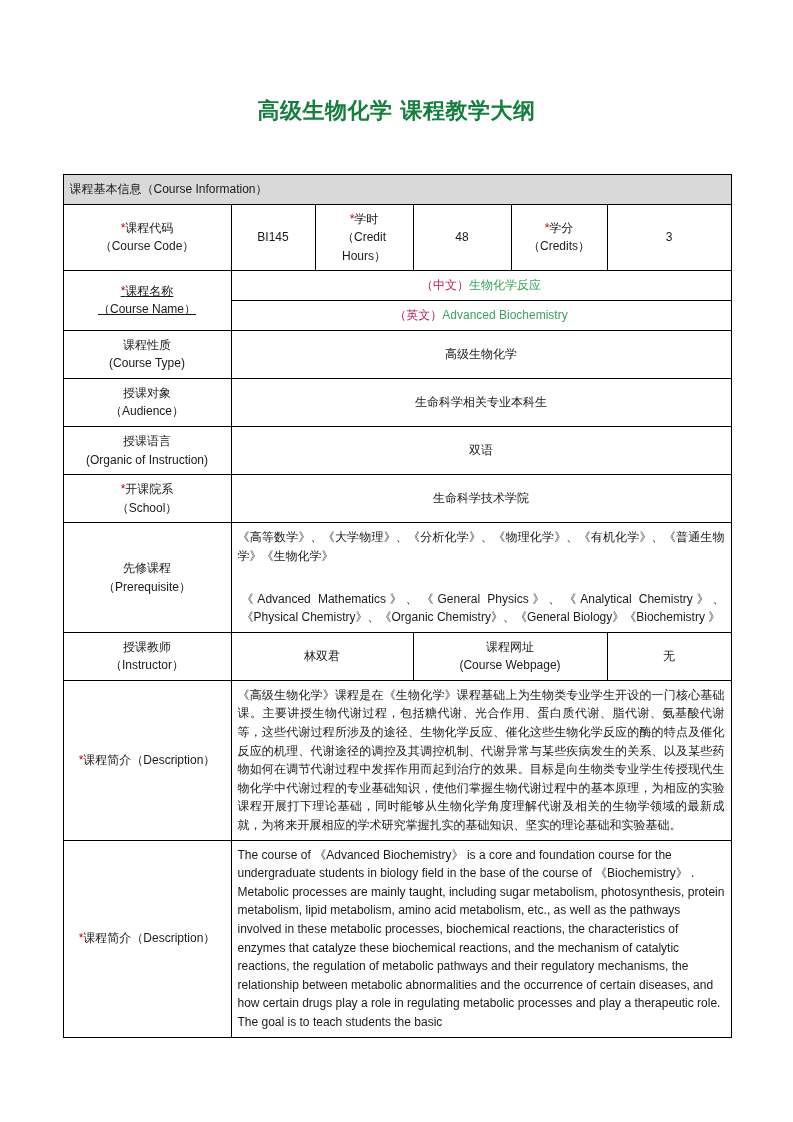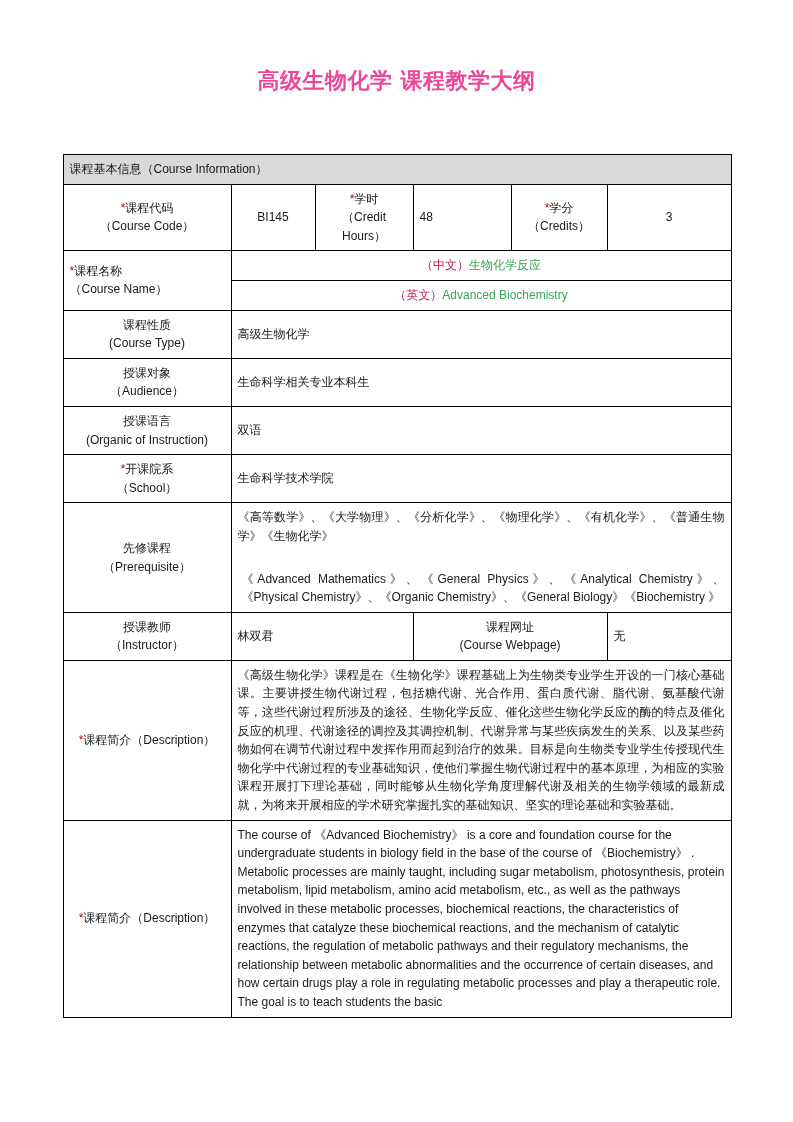--- a/index.html
+++ b/index.html
@@ -20,28 +20,28 @@
     width: 793px;
     height: 1122px;
     box-sizing: border-box;
     padding: 0;
     overflow: hidden;
     background: #fff;
   }
 
   
   .doc-title {
-    margin: 10px;
-    padding-top: 56px;
+    margin: 0;
+    padding-top: 96px;
     text-align: center;
     font-size: 22px;
     font-weight: bold;
     letter-spacing: 0.5px;
     font-family: "DejaVu Sans", "Liberation Sans", sans-serif;
-    color: #ec4899;
+    color: #15803d;
   }
 
   
   .tbl-wrap {
     margin: 0 auto;
     padding-top: 48px;
     width: 668px;
   }
   table.info {
     width: 668px;
@@ -64,29 +64,30 @@
     font-size: 13px;
     padding: 10px 10px;
     color: #1a1a1a;
   }
 
   .lbl {
     text-align: center;
     line-height: 1.5;
   }
   .lbl-left {
-    text-align: left;
+    text-align: center;
     padding-left: 8px;
     line-height: 1.6;
+    text-decoration: underline;
   }
   .lbl .l2, .lbl-left .l2 { display: block; }
 
   .star { color: #c00000; font-weight: normal; }
 
-  .val-center { }
+  .val-center { text-align: center; }
   .val-left { text-align: center; padding-left: 8px; }
 
   .green { color: #3aa35c; }
   .pinkish { color: #be185d; }
 
   .nm-row td { padding-top: 7px; padding-bottom: 7px; }
 
   .prereq {
     text-align: justify;
     line-height: 1.75;

